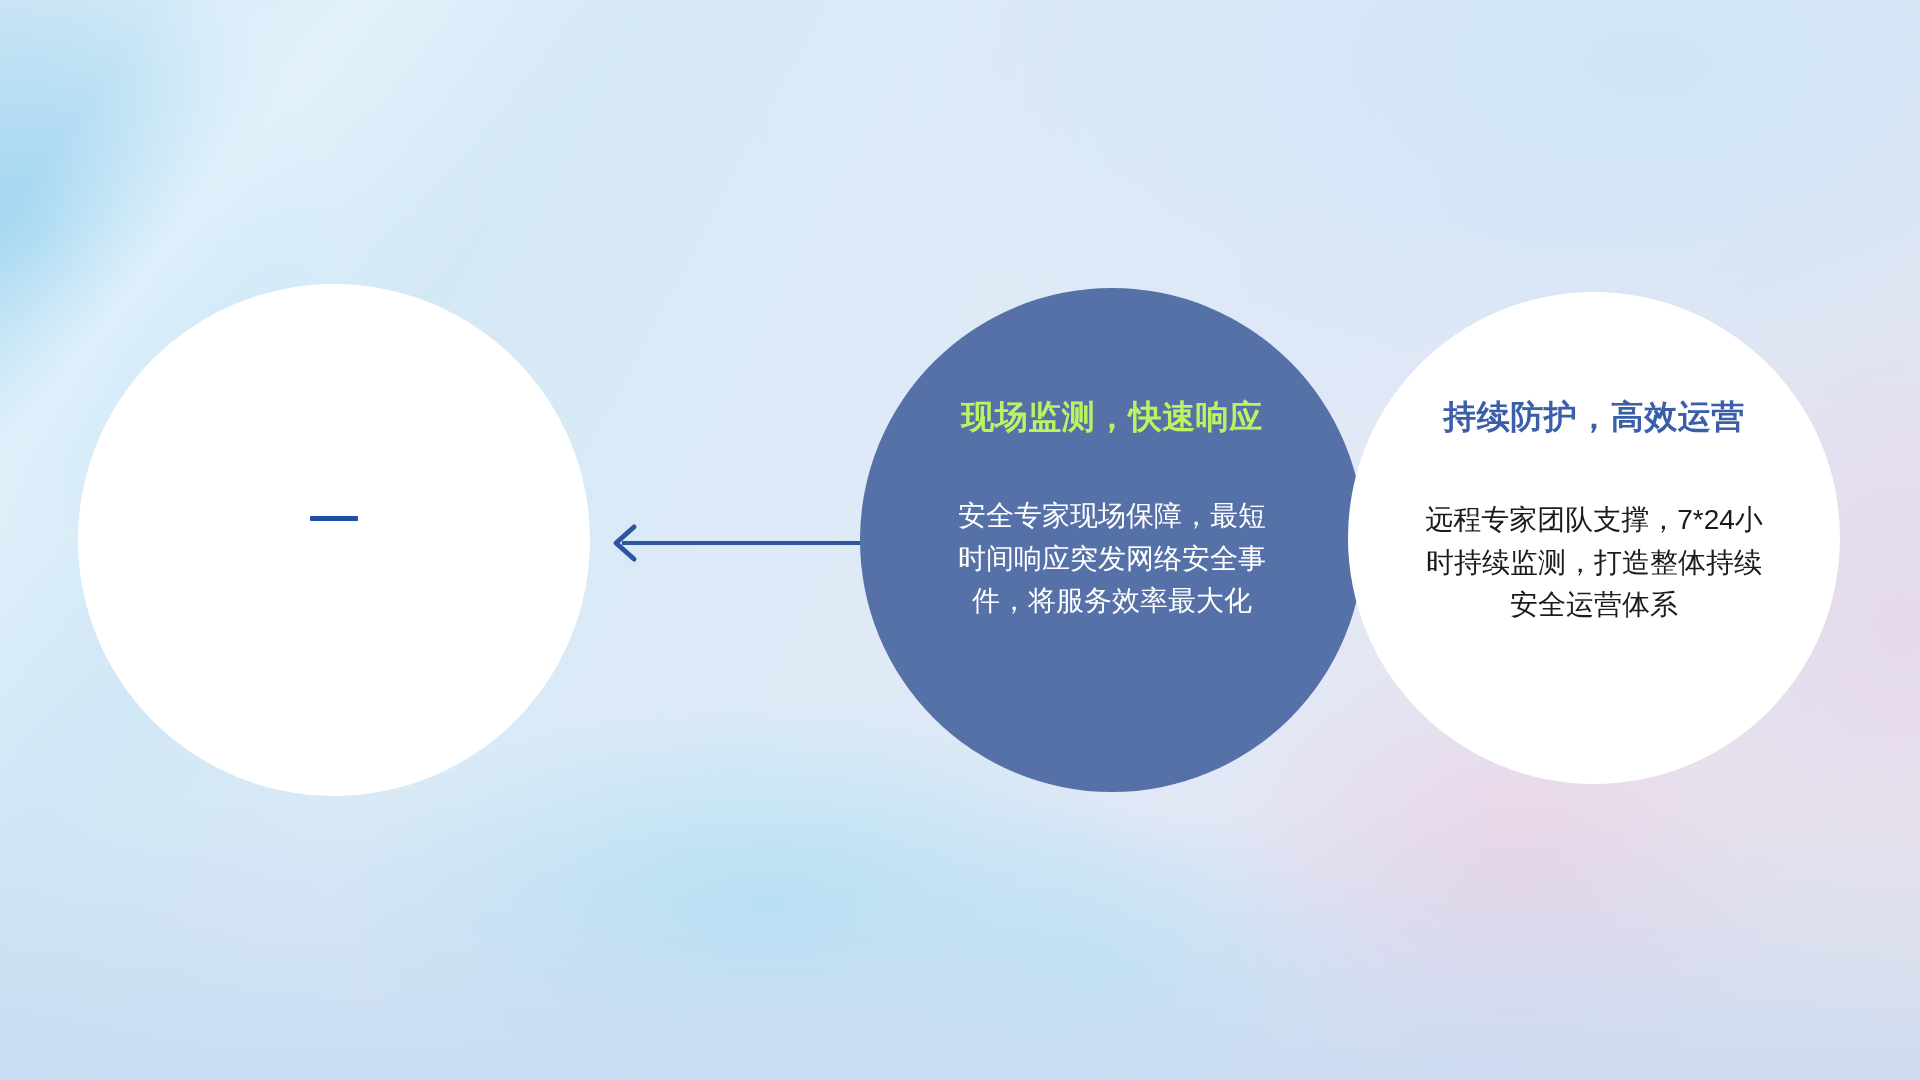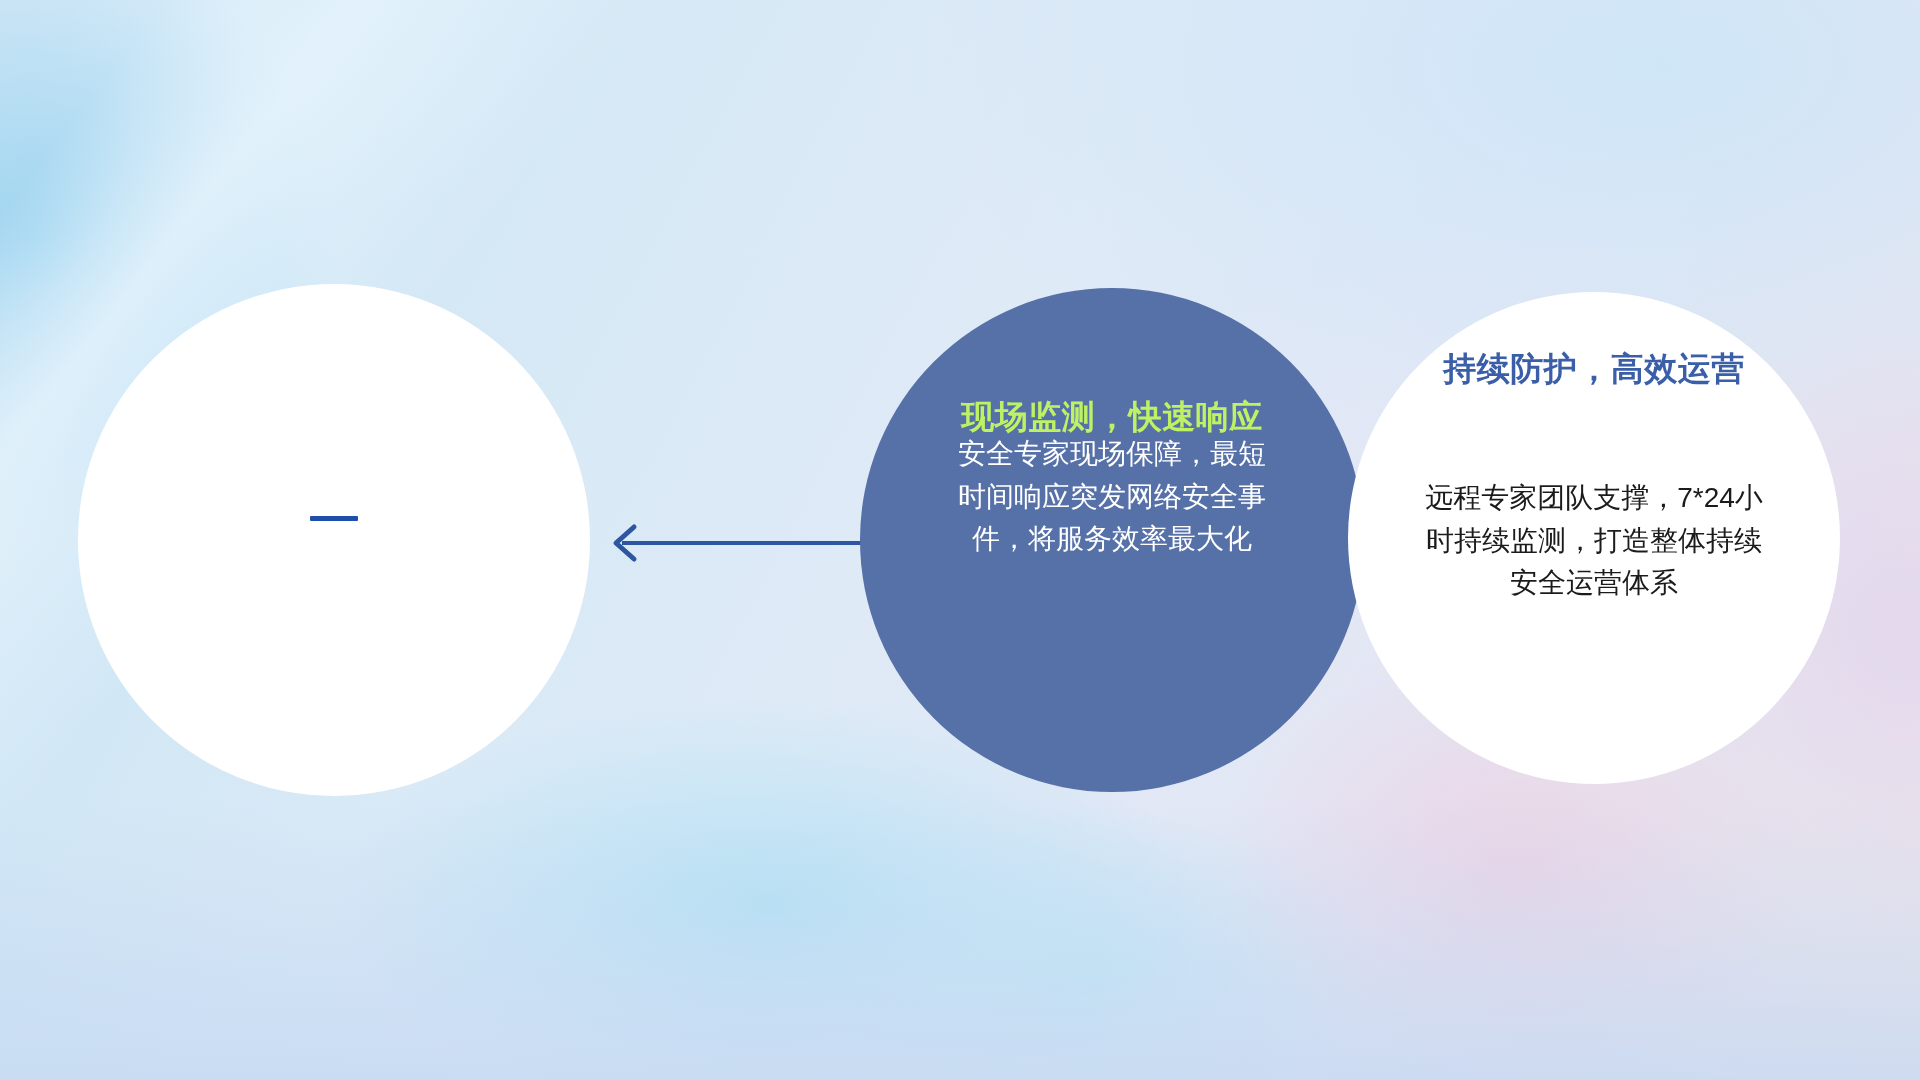--- a/index.html
+++ b/index.html
@@ -83,31 +83,31 @@
   .left-line{margin:0 0 30px 0;white-space:pre;letter-spacing:.5px;}
   .left-line:last-child{margin-bottom:0;}
 
   
   #middle-heading{
     color:#bef264;font-weight:bold;font-size:33px;line-height:1;
     margin-top:112px;white-space:nowrap;letter-spacing:.5px;
   }
   #middle-body{
     color:#ffffff;font-size:28px;line-height:1.52;
-    width:330px;text-align:center;
+    margin-top:62px;width:330px;text-align:center;
   }
 
   
   #right-heading{
     color:#3a5fa8;font-weight:bold;font-size:33px;line-height:1;
-    margin-top:60px;white-space:nowrap;letter-spacing:.5px;
+    margin-top:108px;white-space:nowrap;letter-spacing:.5px;
   }
   #right-body{
     color:#1b1b1b;font-size:28px;line-height:1.52;
-    margin-top:92px;width:360px;text-align:center;
+    margin-top:66px;width:360px;text-align:center;
   }
 
   
   #flow-arrow{position:absolute;left:600px;top:520px;width:270px;height:46px;}
 </style>
 </head>
 <body>
 
 <div id="stage">
 

